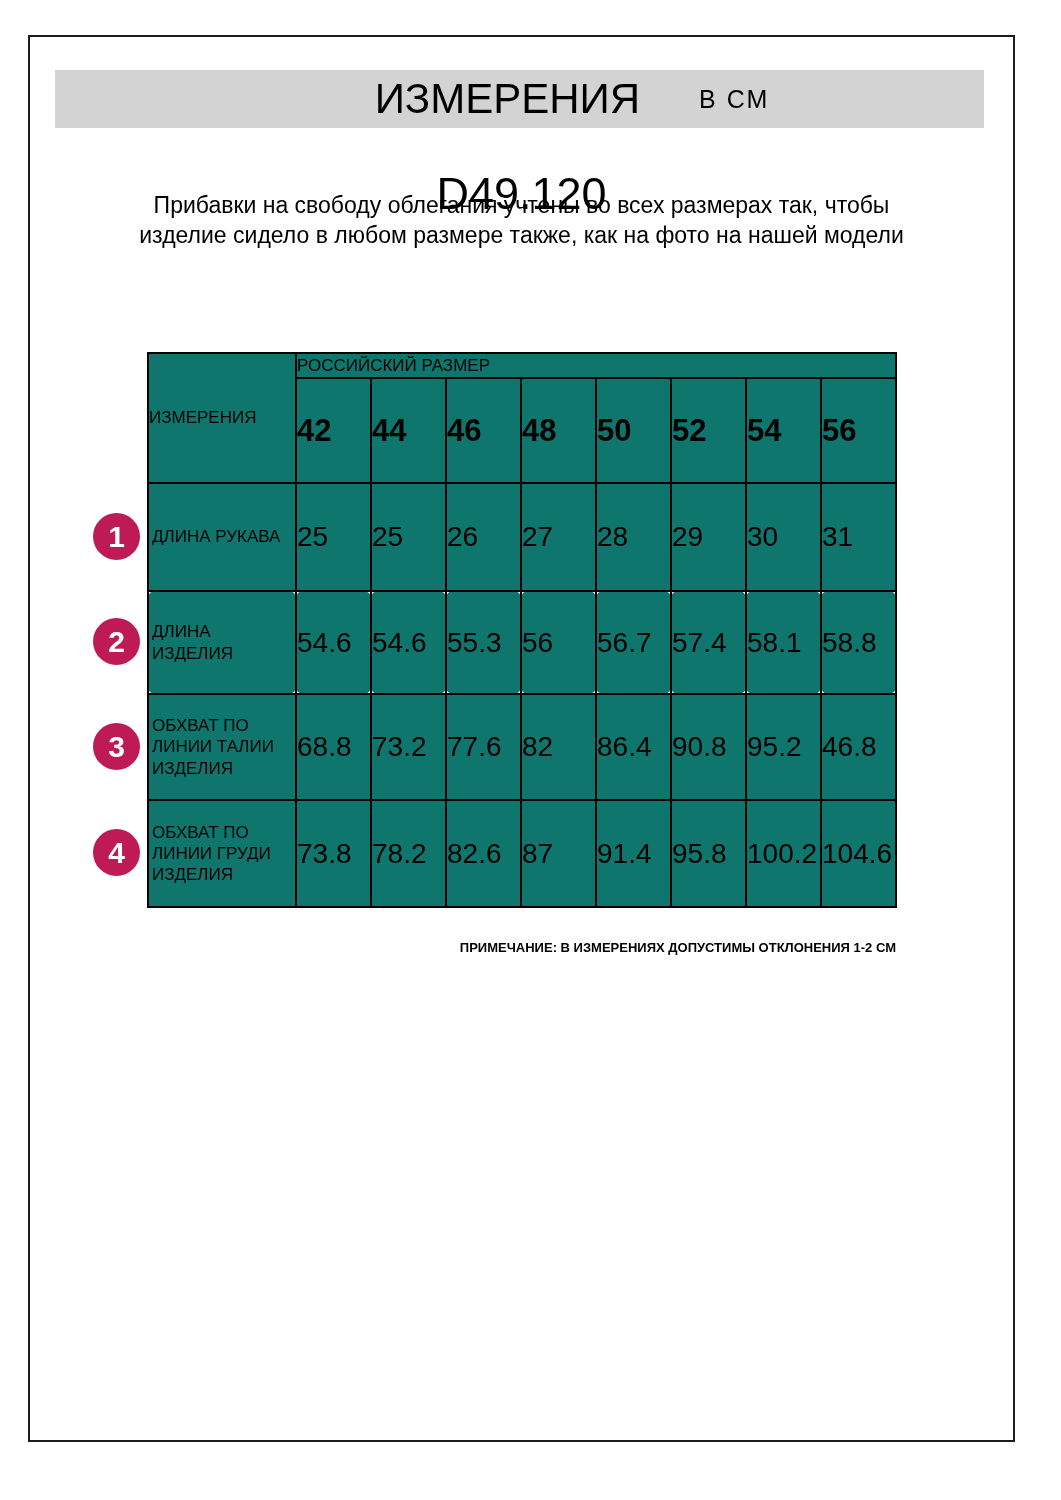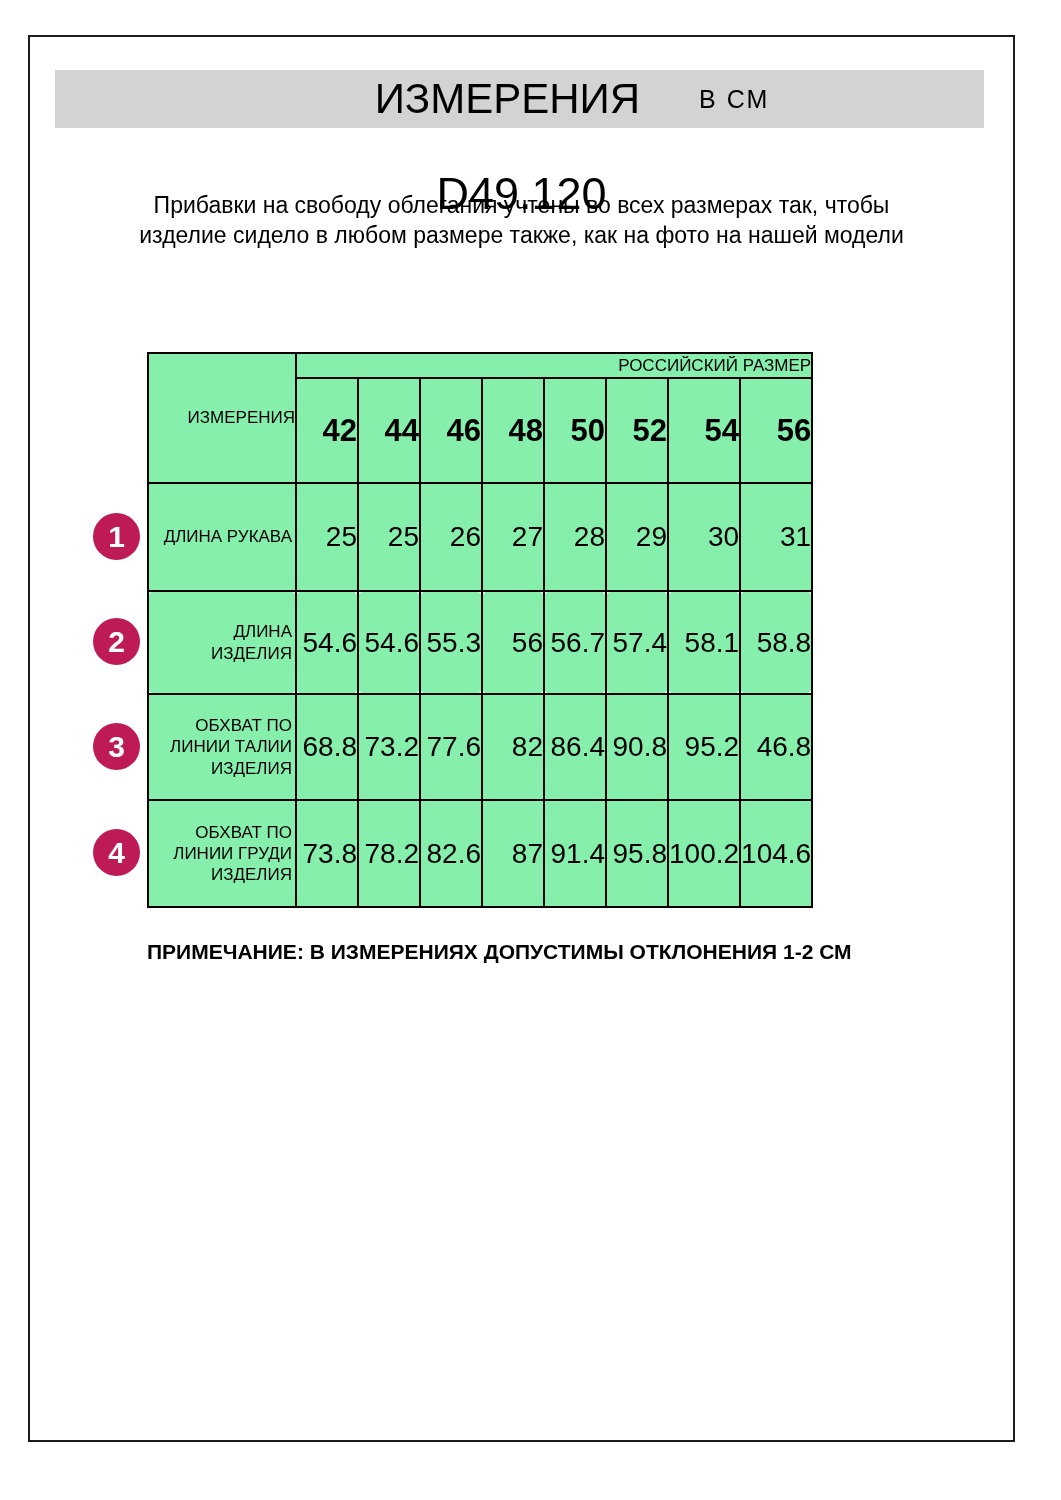--- a/index.html
+++ b/index.html
@@ -66,35 +66,35 @@
   
   table.size-table {
     position: absolute;
     left: 117px;
     top: 315px;
     border-collapse: collapse;
     table-layout: fixed;
   }
   table.size-table td {
     border: 2px solid var(--line);
-    text-align: right;
+    text-align: left;
     vertical-align: middle;
-    background: #86efac;
+    background: #0f766e;
   }
   td.corner {
     width: 148px;
     font-size: 17px;
   }
   tr.group-row td.group {
     height: 25px;
     font-size: 17px;
     font-weight: 400;
   }
   tr.sizes-row td {
-    width: 62px;
+    width: 75px;
     height: 105px;
     font-size: 31px;
     font-weight: 700;
   }
   tr.data-row td { font-size: 28px; font-weight: 400; }
   tr.data-row td.rowlabel {
     font-size: 17px;
     padding: 19px 3px;
     line-height: 1.25;
   }
@@ -119,22 +119,22 @@
   .marker.m1 { top: 476px; }
   .marker.m2 { top: 581px; }
   .marker.m3 { top: 686px; }
   .marker.m4 { top: 792px; }
   
   .note {
     position: absolute;
     top: 903px;
     left: 117px;
     width: 749px;
-    text-align: left;
-    font-size: 21px;
+    text-align: right;
+    font-size: 13px;
     font-weight: 700;
   }
 </style>
 </head>
 <body>
 
 <div class="frame">
 
   <div class="title-bar">
     <span class="title-word1">ИЗМЕРЕНИЯ</span>

